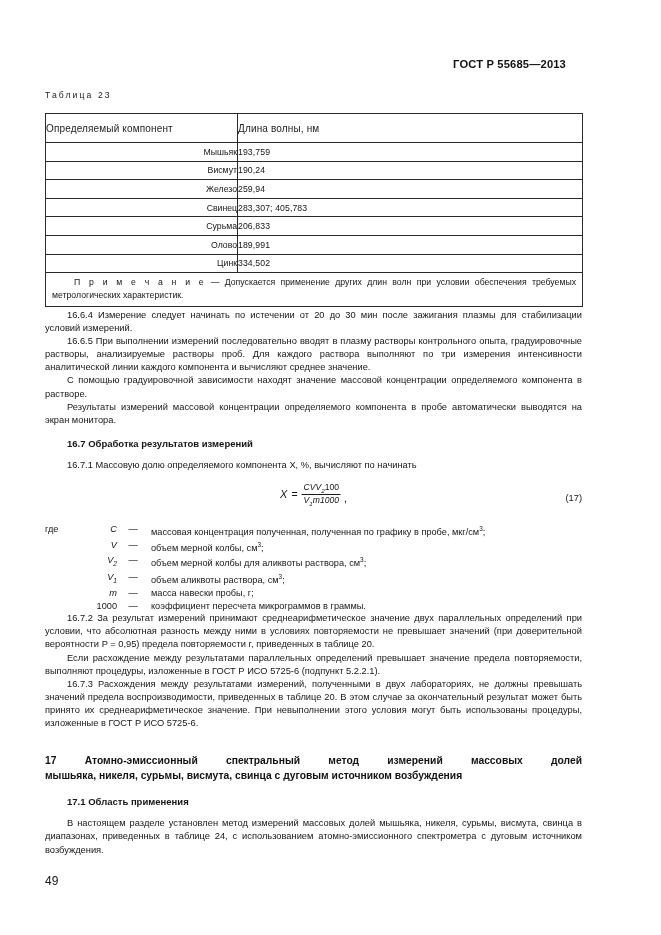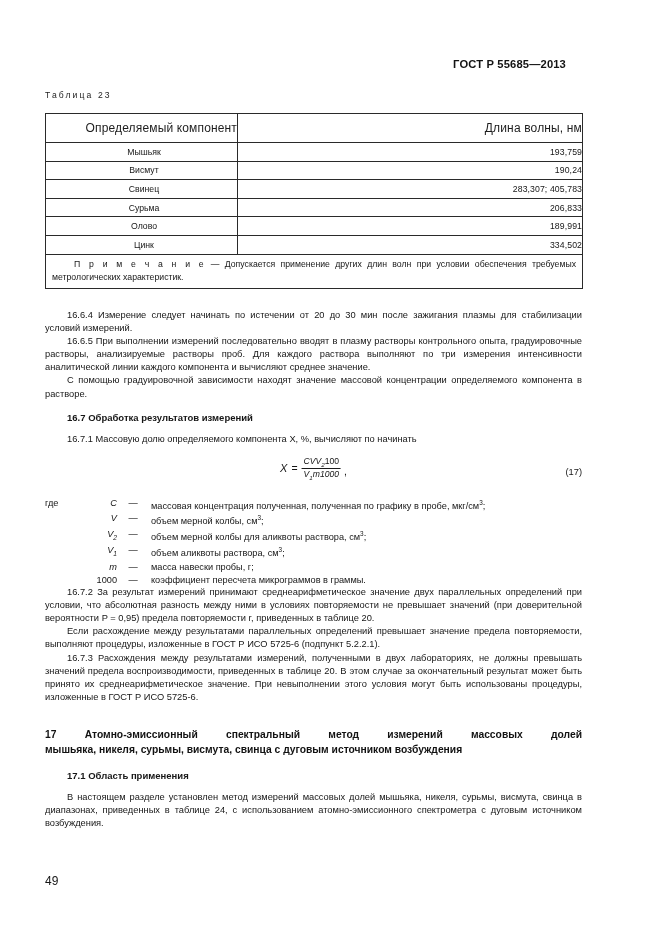--- a/index.html
+++ b/index.html
@@ -61,37 +61,37 @@
     border: 0.8px solid #2a2a2a;
     padding: 0;
     vertical-align: middle;
     font-weight: normal;
   }
   .tbl col.c1 { width: 192px; }
   .tbl col.c2 { width: 345px; }
 
   .tbl thead th {
     height: 28px;
-    font-size: 12px;
-    text-align: right;
+    font-size: 10px;
+    text-align: left;
     letter-spacing: 0.15px;
     color: #1d1d1d;
     border-bottom-width: 1.5px;
   }
   .tbl tbody td {
     height: 17.6px;
     font-size: 8.7px;
     color: #161616;
   }
   .tbl tbody td.name {
     padding-left: 5px;
-    text-align: center;
+    text-align: right;
   }
   .tbl tbody td.val {
-    text-align: right;
+    text-align: left;
     letter-spacing: 0.1px;
   }
   .note-cell {
     padding: 3px 6px 4px 6px !important;
     font-size: 7.9px;
     line-height: 1.5;
     text-align: justify;
     color: #1d1d1d;
     height: auto !important;
   }
@@ -267,20 +267,24 @@
     <tbody>
       <tr>
         <td class="name">Мышьяк</td>
         <td class="val">193,759</td>
       </tr>
       <tr>
         <td class="name">Висмут</td>
         <td class="val">190,24</td>
       </tr>
       <tr>
+        <td class="name">Железо</td>
+        <td class="val">259,94</td>
+      </tr>
+      <tr>
         <td class="name">Свинец</td>
         <td class="val">283,307; 405,783</td>
       </tr>
       <tr>
         <td class="name">Сурьма</td>
         <td class="val">206,833</td>
       </tr>
       <tr>
         <td class="name">Олово</td>
         <td class="val">189,991</td>
@@ -293,20 +297,21 @@
         <td class="note-cell" colspan="2"><span class="note-indent"></span><span class="note-lead">П р и м е ч а н и е</span> <span>—</span> <span>Допускается применение других длин волн при условии обеспечения требуемых метрологических характеристик.</span></td>
       </tr>
     </tbody>
   </table>
 
   <div class="body">
 
     <p class="t">16.6.4 Измерение следует начинать по истечении от 20 до 30 мин после зажигания плазмы для стабилизации условий измерений.</p>
     <p class="t">16.6.5 При выполнении измерений последовательно вводят в плазму растворы контрольного опыта, градуировочные растворы, анализируемые растворы проб. Для каждого раствора выполняют по три измерения интенсивности аналитической линии каждого компонента и вычисляют среднее значение.</p>
     <p class="t">С помощью градуировочной зависимости находят значение массовой концентрации определяемого компонента в растворе.</p>
+    <p class="t">Результаты измерений массовой концентрации определяемого компонента в пробе автоматически выводятся на экран монитора.</p>
 
     <h3 class="sec">16.7 Обработка результатов измерений</h3>
 
     <div class="gap-s"></div>
 
     <p class="t">16.7.1 Массовую долю определяемого компонента X, %, вычисляют по начинать</p>
 
     <div class="formula-row">
       <div class="formula">
         <span class="lhs">X</span>

